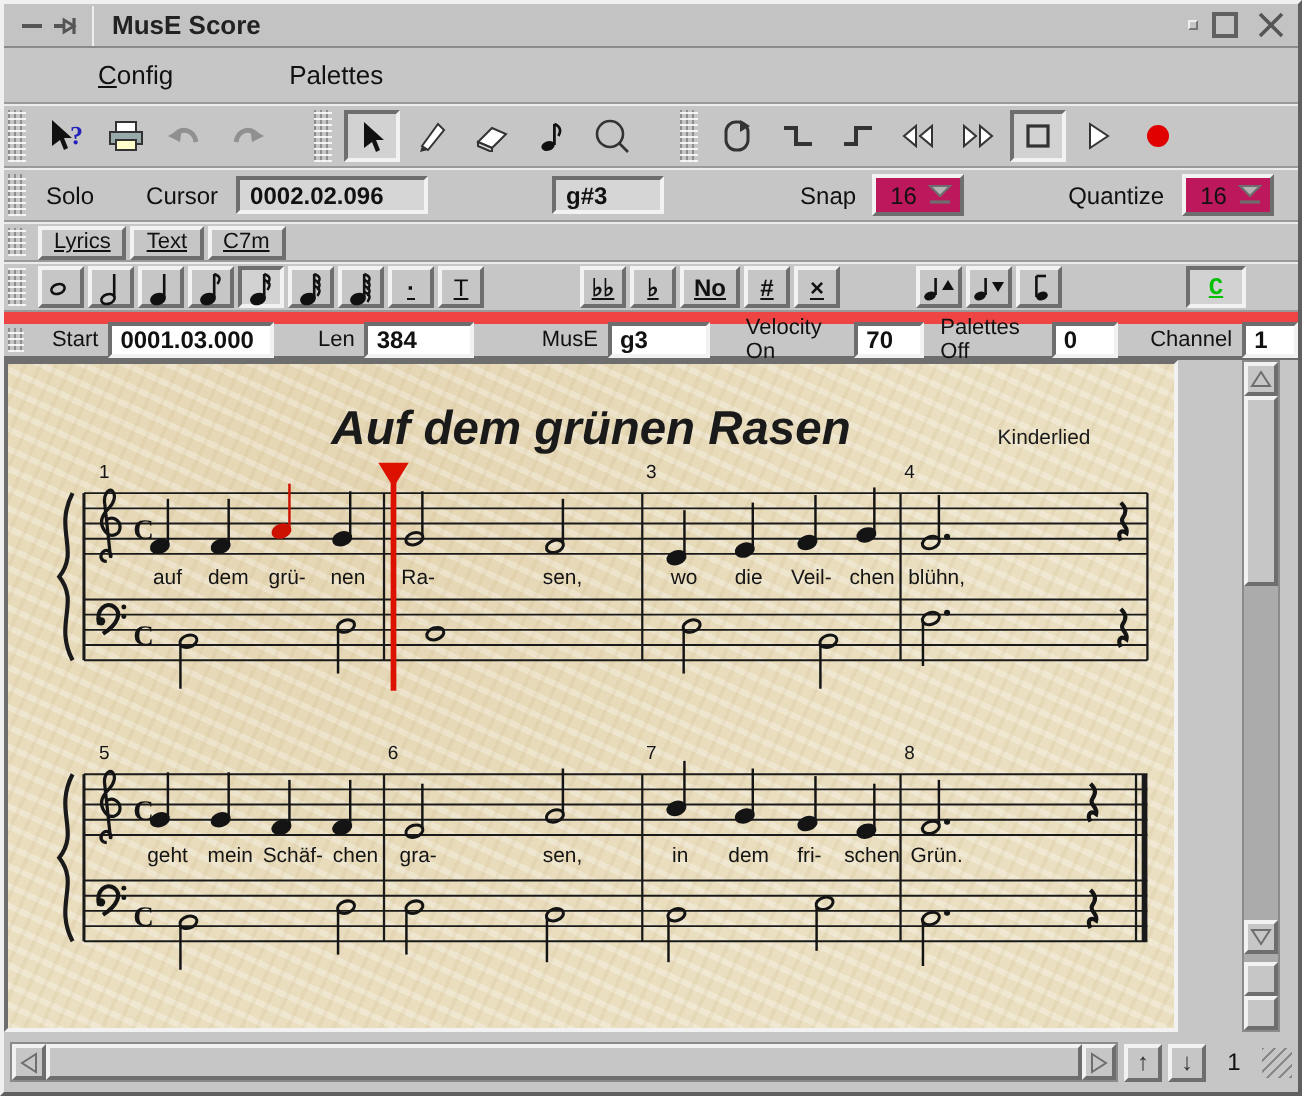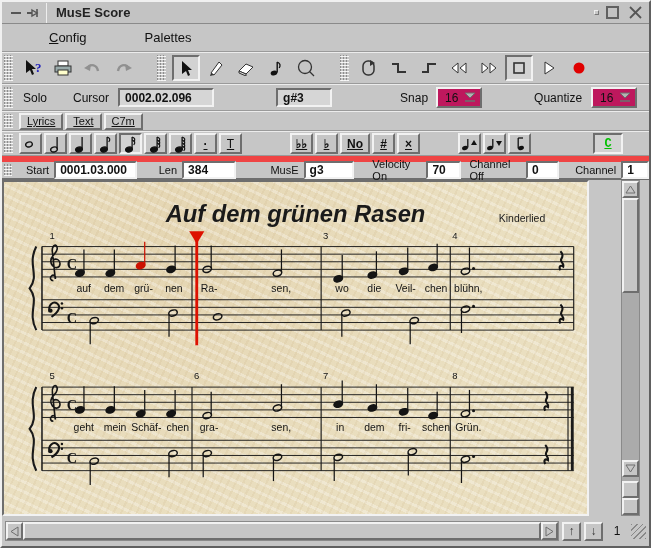--- a/index.html
+++ b/index.html
@@ -366,21 +366,21 @@
   <div class="statusrow">
     <div class="grip"></div>
     <span class="lbl">Start</span>
     <div class="wfield" style="width:92px">0001.03.000</div>
     <span class="lbl" style="margin-left:22px">Len</span>
     <div class="wfield" style="width:60px">384</div>
     <span class="lbl" style="margin-left:34px">MusE</span>
     <div class="wfield" style="width:56px">g3</div>
     <span class="lbl" style="margin-left:18px">Velocity On</span>
     <div class="wfield" style="width:38px">70</div>
-    <span class="lbl" style="margin-left:8px">Channel Off</span>
+    <span class="lbl" style="margin-left:8px">Palettes Off</span>
     <div class="wfield" style="width:36px">0</div>
     <span class="lbl" style="margin-left:16px">Channel</span>
     <div class="wfield" style="width:30px">1</div>
   </div>
 
   <div class="main">
     <div class="canvas">
       <svg id="score-svg" width="100%" height="100%" viewBox="0 0 614 332" preserveAspectRatio="xMinYMin meet">
           <text x="307" y="42" class="score-title" text-anchor="middle">Auf dem grünen Rasen</text>
           <text x="570" y="42" class="score-sub" text-anchor="end">Kinderlied</text>

